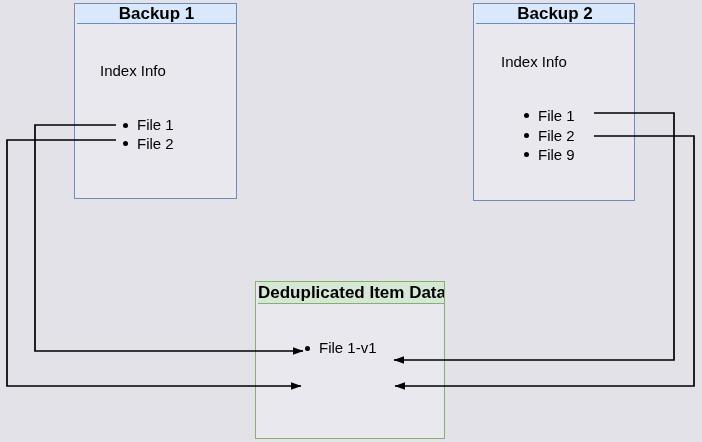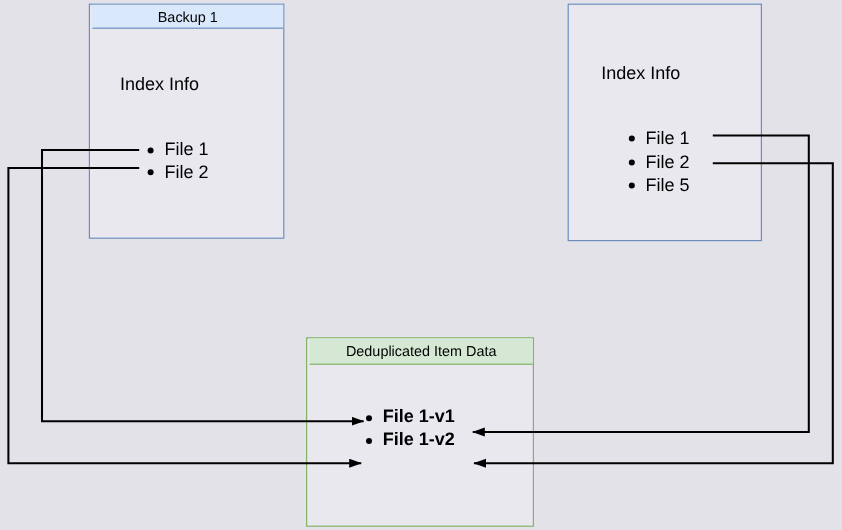--- a/index.html
+++ b/index.html
@@ -16,21 +16,21 @@
   .box {
     position:absolute;
     background: var(--box-fill, #e9e8ef);
   }
   .box.blue  { border:1px solid var(--blue-border, #6c8ebf); }
   .box.green { border:1px solid var(--green-border, #82b366); }
 
   .box-title {
     position:absolute; left:2px; right:0; top:0;
     text-align:center;
-    font-weight:normal; font-size:12px;
+    font-weight:bold; font-size:17px;
     white-space:nowrap; overflow:hidden;
   }
   .blue  .box-title { height:20px; line-height:20px;
     background:var(--blue-fill, #dae8fc);
     border-bottom:1px solid var(--blue-border, #6c8ebf); }
   .green .box-title { height:22px; line-height:22px;
     background:var(--green-fill, #d5e8d4);
     border-bottom:1px solid var(--green-border, #82b366); }
 
   #backup1 { left:74px;  top:3px;   width:163px; height:196px; }
@@ -49,21 +49,21 @@
   .file-list li::before {
     content:""; flex:none;
     width:5px; height:5px; border-radius:50%;
     background: var(--line, #000);
     margin-right:9px;
   }
   #backup1 .file-list { left:48px; top:112px; }
   #backup1 .file-list li { line-height:18.5px; }
   #backup2 .file-list { left:50px; top:102px; }
   #backup2 .file-list li { line-height:19.5px; }
-  #dedup   .file-list { left:49px; top:57px;font-weight:bold; }
+  #dedup   .file-list { left:49px; top:57px; }
   #dedup   .file-list li { line-height:18.8px; }
 
   #arrow-layer {
     position:absolute; left:0; top:0;
     width:702px; height:442px;
     pointer-events:none;
     z-index:5;
   }
   #arrow-layer polyline {
     fill:none;
@@ -80,33 +80,33 @@
   <div class="box blue" id="backup1">
     <div class="box-title">Backup 1</div>
     <div class="index-label">Index Info</div>
     <ul class="file-list">
         <li>File 1</li>
         <li>File 2</li>
       </ul>
   </div>
 
   <div class="box blue" id="backup2">
+    <div class="box-title">Backup 2</div>
     <div class="index-label">Index Info</div>
     <ul class="file-list">
         <li>File 1</li>
         <li>File 2</li>
-        <li>File 5</li>
+        <li>File 9</li>
       </ul>
   </div>
 
   <div class="box green" id="dedup">
     <div class="box-title">Deduplicated Item Data</div>
     <ul class="file-list">
         <li>File 1-v1</li>
-        <li>File 1-v2</li>
       </ul>
   </div>
 
   <svg id="arrow-layer" viewBox="0 0 702 442" xmlns="http://www.w3.org/2000/svg">
     <defs>
       <marker id="arrowhead" markerWidth="11" markerHeight="8" refX="10" refY="3.75" orient="auto" markerUnits="userSpaceOnUse">
         <path d="M0,0 L10.5,3.75 L0,7.5 Z"></path>
       </marker>
     </defs>
   <polyline points="116,125 35,125 35,351 303,351" marker-end="url(#arrowhead)"></polyline>

